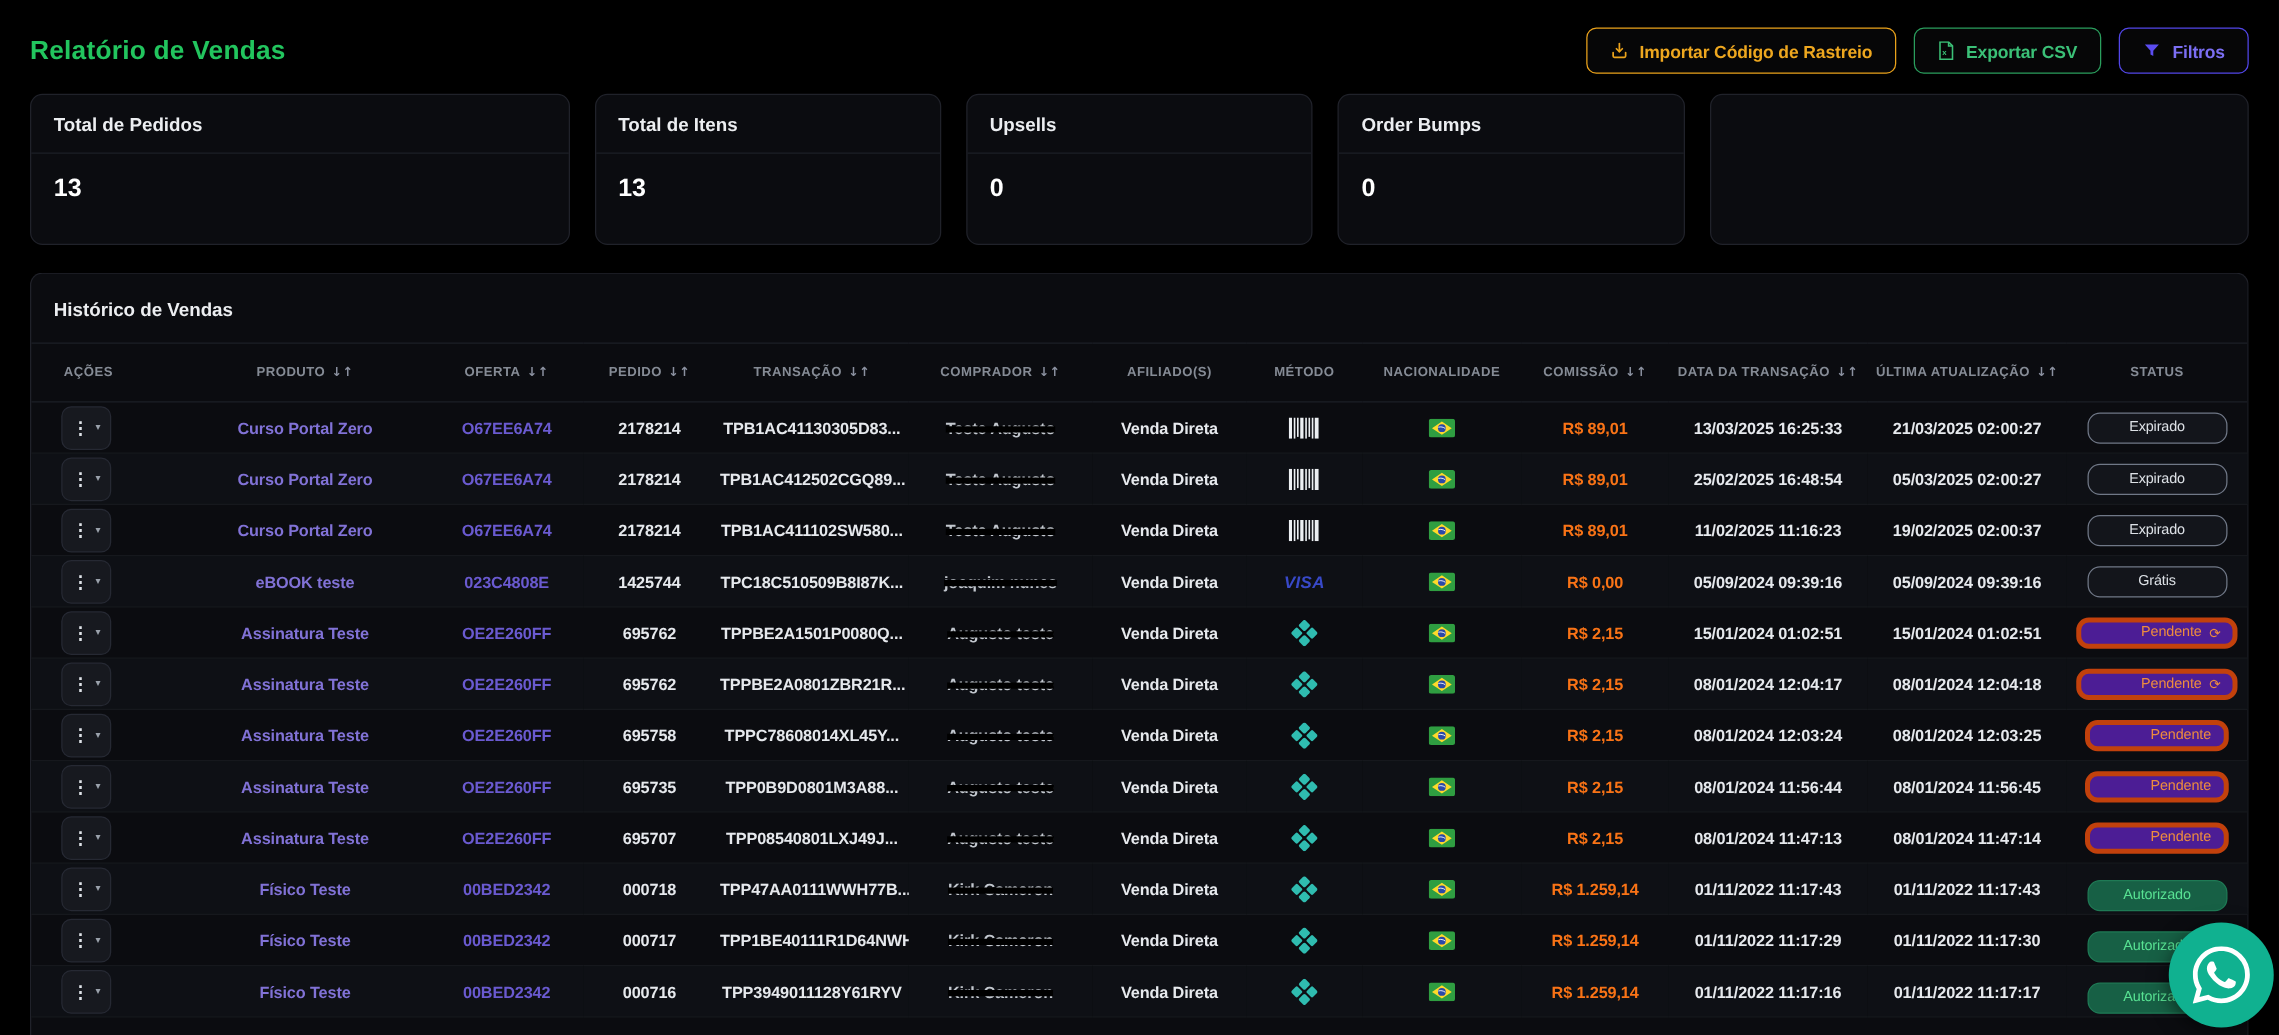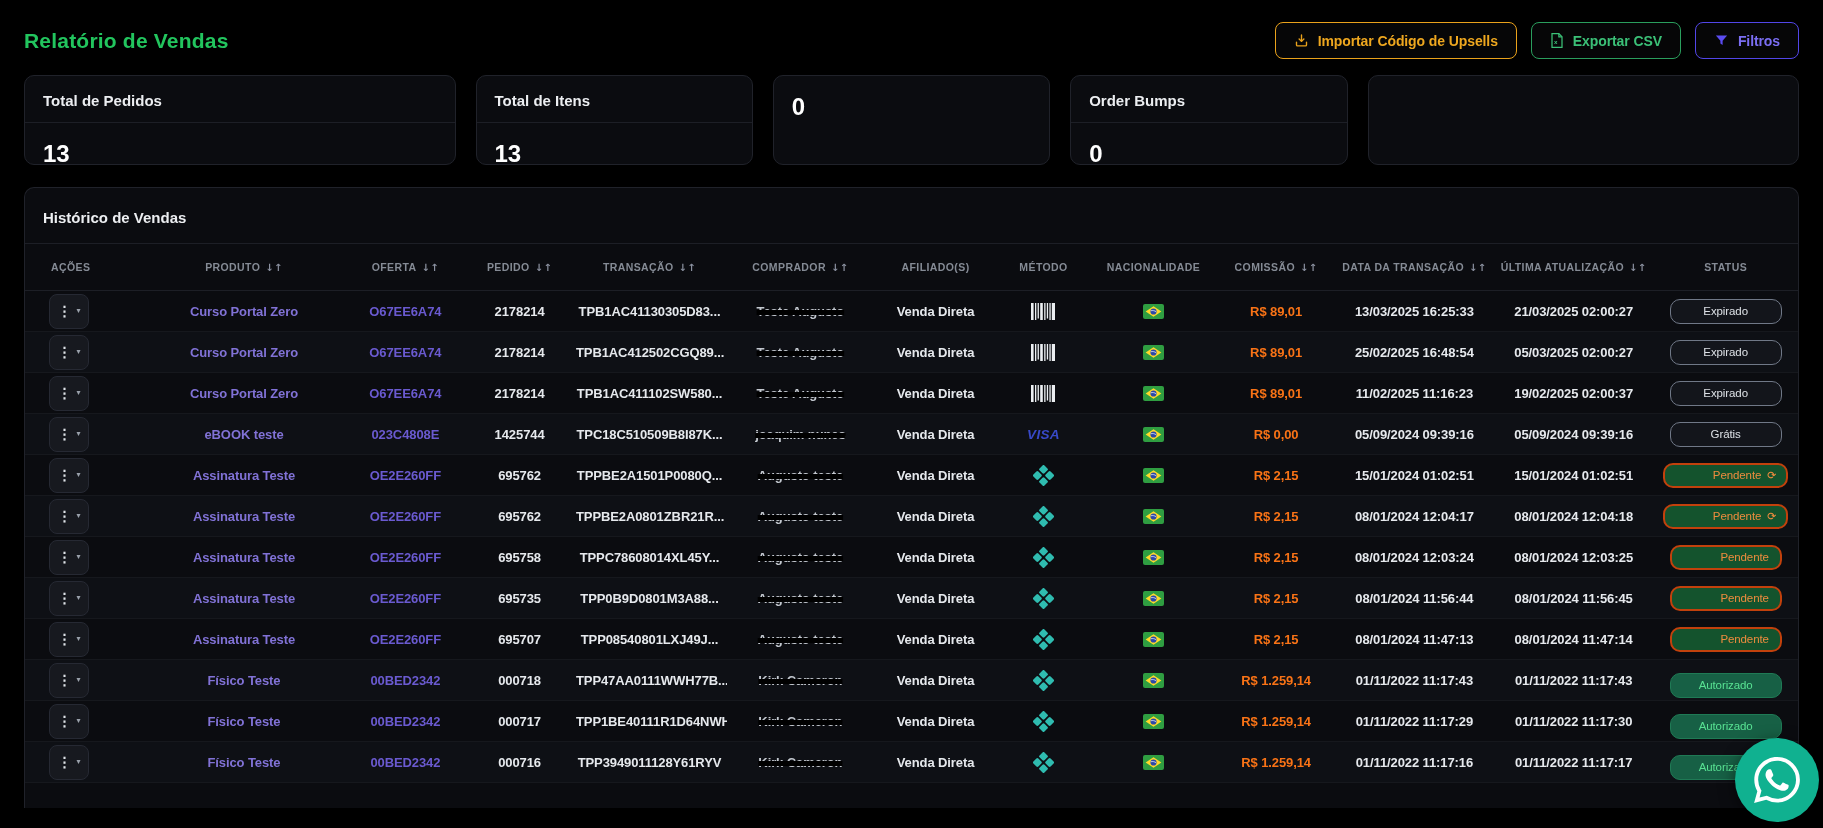--- a/index.html
+++ b/index.html
@@ -18,26 +18,26 @@
   .btn{display:inline-flex;align-items:center;gap:9px;height:37px;padding:0 18px;border-radius:8px;
        background:rgba(10,10,12,.6);font-size:14px;font-weight:700;cursor:pointer;
        font-family:"Liberation Sans",sans-serif;letter-spacing:-.1px;}
   .btn-amber {border:1px solid #eaa21b;color:#eea71f;}
   .btn-green {border:1px solid #2a9e5d;color:#3bc077;}
   .btn-indigo{border:1px solid #5246e8;color:#7b6ef3;}
   .btn-ico{display:inline-flex;align-items:center;}
 
   
   .cards{display:flex;gap:20px;margin-top:16px;}
-  .card{background:#0b0c10;border:1px solid #20222a;border-radius:10px;height:90px;flex:1;
+  .card{background:#0b0c10;border:1px solid #20222a;border-radius:10px;height:121px;flex:1;
         display:flex;flex-direction:column;box-sizing:border-box;}
   .card.wide{flex:1.56;}
   .card-title{padding:16px 18px 13px;font-size:15px;font-weight:700;color:#eceef1;
               border-bottom:1px solid #1d1f26;}
-  .card-value{padding:17px 18px;font-size:24px;font-weight:800;color:#fff;}
+  .card-value{padding:17px 18px;font-size:20px;font-weight:800;color:#fff;}
   .card-value.accent{color:#2fae68;}
 
   
   .panel{margin-top:22px;background:#0b0c10;border:1px solid #20222a;border-bottom:none;
          border-radius:10px 10px 0 0;height:620px;overflow:hidden;}
   .panel-title{margin:0;padding:21px 18px 17px;font-size:15px;font-weight:700;color:#eceef1;}
 
   table{width:100%;border-collapse:collapse;table-layout:fixed;}
   thead th{border-top:1px solid #1d1f26;border-bottom:1px solid #1d1f26;height:44px;
            font-size:10.5px;color:#858b95;font-weight:700;letter-spacing:.4px;text-align:center;
@@ -62,21 +62,21 @@
   .redacted{color:#c3c8cf;text-decoration:line-through;text-decoration-thickness:5px;
             text-decoration-color:#000;}
   .visa{color:#3849c8;font-style:italic;font-weight:800;font-size:13.5px;letter-spacing:.3px;}
   .commission{color:#f97316;font-weight:800;}
   .mico{display:inline-flex;align-items:center;justify-content:center;vertical-align:middle;}
 
   .badge{display:inline-flex;align-items:center;justify-content:center;gap:6px;min-width:112px;
          height:25px;border-radius:10px;font-size:11.5px;font-weight:400;padding:0 10px;
          box-sizing:border-box;}
   .b-neutral{border:1px solid #707887;color:#dde1e6;background:#13151b;}
-  .b-warning{border:2px solid #c2410c;color:#ee8c3e;background:#14532d;padding-left:48px;}
+  .b-warning{border:4px solid #c2410c;color:#ee8c3e;background:#4c1d95;padding-left:48px;}
   .b-success{border:1px solid #1f7a55;color:#58e293;background:#176045;margin-top:10px;}
   .sync{font-size:11px;cursor:pointer;font-family:"DejaVu Sans",sans-serif;}
 
   
   .fab{position:absolute;right:4px;bottom:6px;width:84px;height:84px;border-radius:50%;
        background:#10b190;border:none;display:flex;align-items:center;justify-content:center;
        cursor:pointer;box-shadow:0 4px 16px rgba(0,0,0,.55);}
 </style>
 </head>
 <body>
@@ -87,21 +87,21 @@
     <h1 class="page-title">Relatório de Vendas</h1>
     <div class="toolbar">
       <button class="btn btn-amber">
         <span class="btn-ico">
           <svg width="15" height="15" viewBox="0 0 24 24" fill="none" stroke="#eaa21b" stroke-width="2.2" stroke-linecap="round" stroke-linejoin="round">
               <path d="M12 3v10"></path>
               <path d="M8.2 9.6 12 13.4l3.8-3.8"></path>
               <path d="M4 14.5V19a1.6 1.6 0 0 0 1.6 1.6h12.8A1.6 1.6 0 0 0 20 19v-4.5"></path>
             </svg>
         </span>
-        <span>Importar Código de Upsells</span>
+        <span>Importar Código de Rastreio</span>
       </button>
       <button class="btn btn-green">
         <span class="btn-ico">
           <svg width="14" height="15" viewBox="0 0 20 24">
               <path d="M2 1h11l5 5v17H2z" fill="none" stroke="#3bc077" stroke-width="2"></path>
               <path d="M13 1v5h5" fill="none" stroke="#3bc077" stroke-width="2"></path>
               <text x="5" y="18" font-size="10" font-weight="bold" fill="#3bc077" font-family="Liberation Sans, sans-serif">x</text>
             </svg>
         </span>
         <span>Exportar CSV</span>
@@ -120,20 +120,21 @@
   <section class="cards">
       <div class="card wide">
         <div class="card-title">Total de Pedidos</div>
         <div class="card-value">13</div>
       </div>
       <div class="card">
         <div class="card-title">Total de Itens</div>
         <div class="card-value">13</div>
       </div>
       <div class="card">
+        <div class="card-title">Upsells</div>
         <div class="card-value">0</div>
       </div>
       <div class="card">
         <div class="card-title">Order Bumps</div>
         <div class="card-value">0</div>
       </div>
       <div class="card wide">
       </div>
     </section>
 

